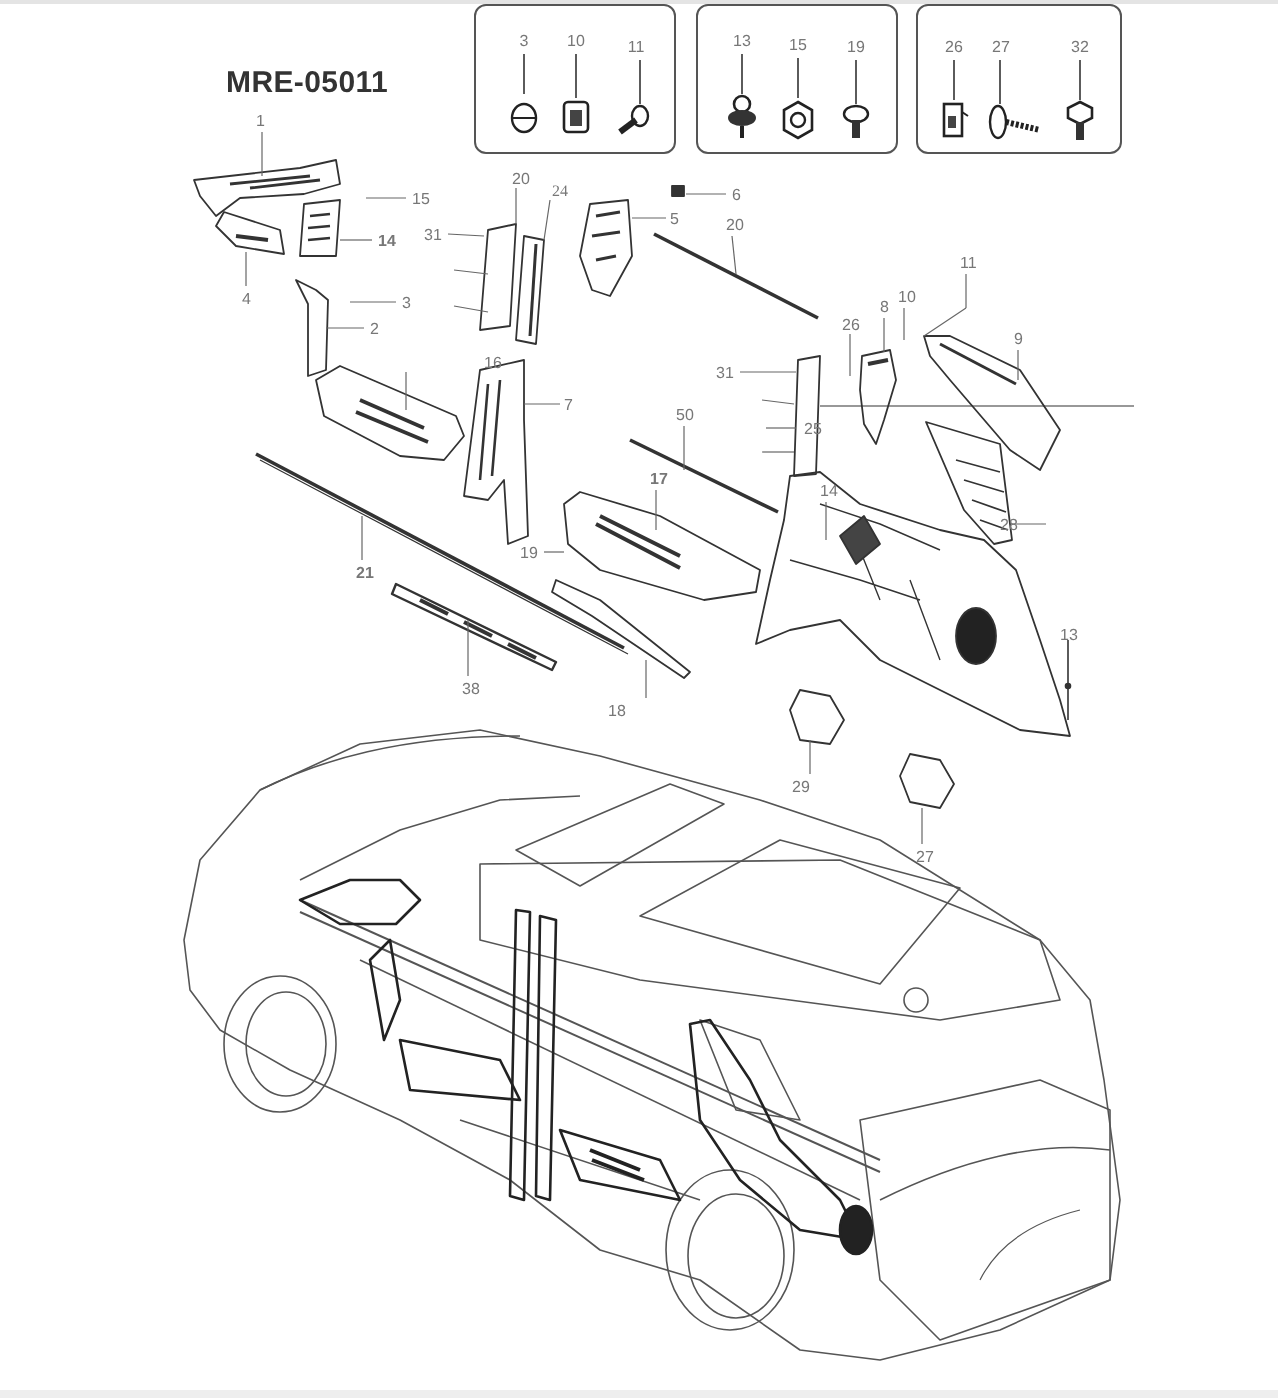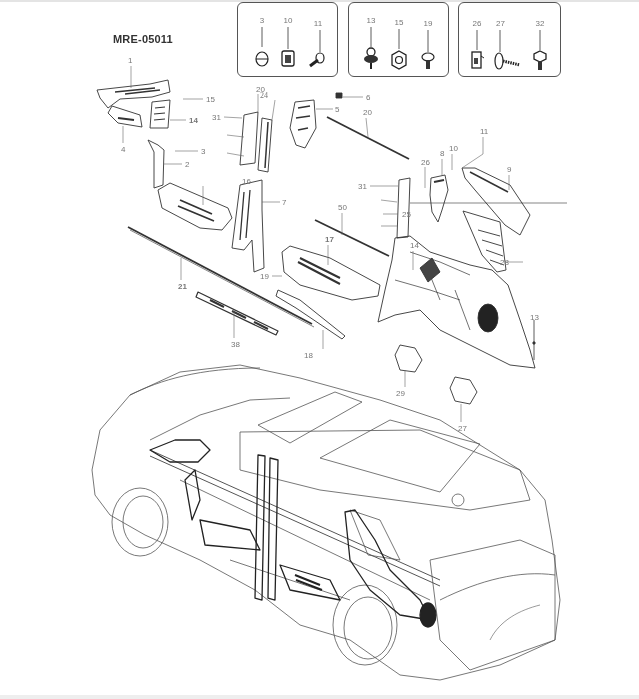--- a/index.html
+++ b/index.html
@@ -1,19 +1,19 @@
 <!DOCTYPE html>
 <html><head>
   <meta charset="utf-8">
   <style>
     html, body { margin: 0; padding: 0; background: #ffffff; }
     body { width: 639px; height: 699px; position: relative; overflow: hidden; font-family: "Liberation Sans", sans-serif; }
     .top-strip { position: absolute; left: 0; top: 0; width: 639px; height: 2px; background: #e4e4e4; }
     .bottom-strip { position: absolute; left: 0; top: 695px; width: 639px; height: 4px; background: #eeeeee; }
-    .diagram-id { position: absolute; left: 113px; top: 33px; font-size: 11px; font-weight: bold; color: #333; letter-spacing: 0.2px; }
+    .diagram-id { position: absolute; left: 113px; top: 33px; font-size: 15px; font-weight: bold; color: #333; letter-spacing: 0.2px; }
     .hw-box { position: absolute; top: 2px; height: 75px; border: 1px solid #555; border-radius: 6px; background: #fff; box-sizing: border-box; }
     .hw-item { position: absolute; text-align: center; }
     .hw-num { font-size: 8px; color: #777; display: block; }
     .callout { position: absolute; font-size: 8px; color: #777; line-height: 1; white-space: nowrap; }
     svg.art { position: absolute; left: 0; top: 0; }
   </style>
 </head>
 <body>
 
 <div class="top-strip"></div>
@@ -255,21 +255,21 @@
 
 <div id="callouts">
     <span class="callout" style="left: 128px; top: 57px;">1</span>
     <span class="callout" style="left: 206px; top: 96px;">15</span>
     <span class="callout" style="left: 189px; top: 117px; font-weight: bold;">14</span>
     <span class="callout" style="left: 121px; top: 146px;">4</span>
     <span class="callout" style="left: 201px; top: 148px;">3</span>
     <span class="callout" style="left: 185px; top: 161px;">2</span>
     <span class="callout" style="left: 210px; top: 178px; margin-left: 32px;">16</span>
     <span class="callout" style="left: 256px; top: 86px;">20</span>
-    <span class="callout" style="left: 260px; top: 92px; font-family: Liberation Serif, serif;">24</span>
+    <span class="callout" style="left: 276px; top: 92px; font-family: Liberation Serif, serif;">24</span>
     <span class="callout" style="left: 212px; top: 114px;">31</span>
     <span class="callout" style="left: 366px; top: 94px;">6</span>
     <span class="callout" style="left: 335px; top: 106px;">5</span>
     <span class="callout" style="left: 363px; top: 109px;">20</span>
     <span class="callout" style="left: 282px; top: 199px;">7</span>
     <span class="callout" style="left: 480px; top: 128px;">11</span>
     <span class="callout" style="left: 449px; top: 145px;">10</span>
     <span class="callout" style="left: 440px; top: 150px;">8</span>
     <span class="callout" style="left: 421px; top: 159px;">26</span>
     <span class="callout" style="left: 507px; top: 166px;">9</span>

